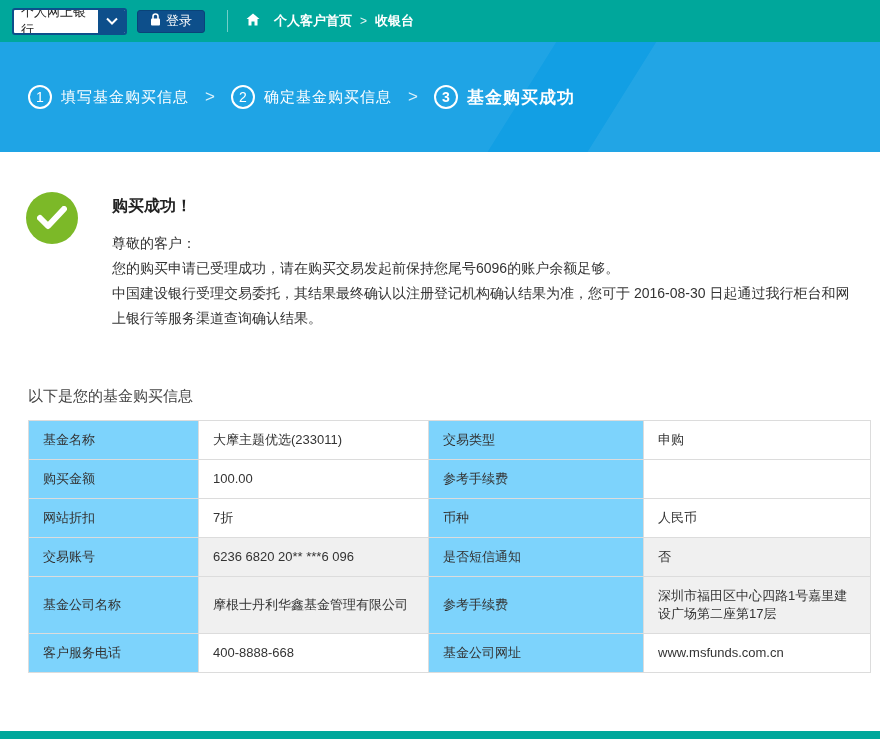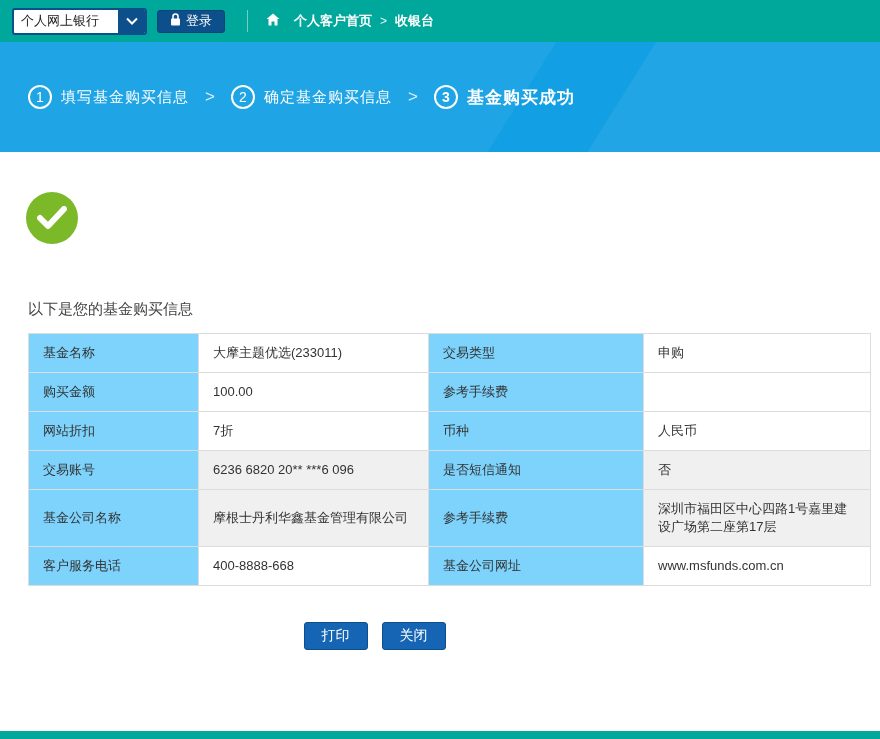--- a/index.html
+++ b/index.html
@@ -3,21 +3,21 @@
 <meta charset="utf-8">
 <style>
   * { margin:0; padding:0; box-sizing:border-box; }
   html,body { background:#ffffff; }
   body { font-family:"Liberation Sans","DejaVu Sans",sans-serif; }
   .page { position:relative; width:880px; height:739px; background:#fff; overflow:hidden; }
 
   
   .topbar { height:42px; background:#00a79b; display:flex; align-items:center; padding:0 12px; }
   .select-group { display:flex; height:27px; border:2px solid #0d4f8b; border-radius:3px; overflow:hidden; background:#fff; }
-  .select-box { width:104px; background:#fff; display:flex; align-items:center; padding:0 7px; font-size:13px; color:#222; cursor:pointer;border-radius:7px; }
+  .select-box { width:84px; background:#fff; display:flex; align-items:center; padding:0 7px; font-size:13px; color:#222; cursor:pointer;border-radius:7px; }
   .select-arrow { width:27px; background:#0d4f8b; display:flex; align-items:center; justify-content:center; cursor:pointer; }
   .login-btn { margin-left:10px; height:23px; background:#0d4f8b; border:1px solid #0a4378; border-radius:3px; color:#fff; font-size:13px; display:flex; align-items:center; gap:5px; padding:0 12px; cursor:pointer; }
   .topbar-divider { width:1px; height:22px; background:rgba(255,255,255,.45); margin:0 18px 0 22px; }
   .breadcrumb { display:flex; align-items:center; color:#fff; font-size:13px; gap:8px; }
   .crumb-home { display:flex; align-items:center; gap:14px; font-weight:bold; cursor:pointer; color:#fff; }
   .crumb-sep { font-size:12px; color:rgba(255,255,255,.9); }
   .crumb-current { font-weight:bold; }
 
   
   .banner { position:relative; height:110px; background:#129fe4; overflow:hidden; }
@@ -108,20 +108,26 @@
       </div>
     </div>
   </div>
 
   <div class="success">
     <div class="check-circle">
       <svg width="30" height="24" viewBox="0 0 30 24">
           <polyline points="3,12 11,20 27,3" fill="none" stroke="#ffffff" stroke-width="6" stroke-linecap="round" stroke-linejoin="round"></polyline>
         </svg>
     </div>
+    <div class="success-text">
+      <div class="success-title">购买成功！</div>
+      <div class="success-line">尊敬的客户：</div>
+      <div class="success-line">您的购买申请已受理成功，请在购买交易发起前保持您尾号6096的账户余额足够。</div>
+      <div class="success-line">中国建设银行受理交易委托，其结果最终确认以注册登记机构确认结果为准，您可于 2016-08-30 日起通过我行柜台和网上银行等服务渠道查询确认结果。</div>
+    </div>
   </div>
 
   <div class="section-title">以下是您的基金购买信息</div>
   <table class="info-table">
     <colgroup>
         <col style="width:170px">
         <col style="width:230px">
         <col style="width:215px">
         <col>
       </colgroup>
@@ -163,19 +169,15 @@
 
     <tr>
       <td class="lbl">客户服务电话</td>
       <td class="val">400-8888-668</td>
       <td class="lbl">基金公司网址</td>
       <td class="val">www.msfunds.com.cn</td>
     </tr>
   </tbody>
   </table>
 
-  <div class="actions">
-    <button class="action-btn">打印</button>
-    <button class="action-btn">关闭</button>
-  </div>
 
   <div class="footer-bar"></div>
 </div>
 
 </body></html>

